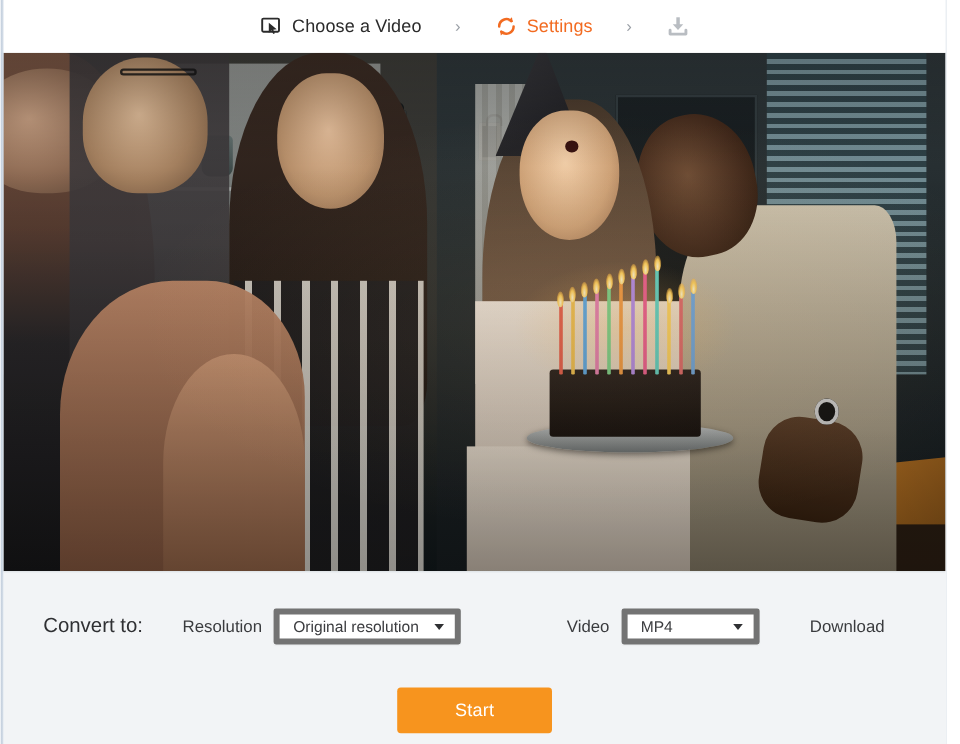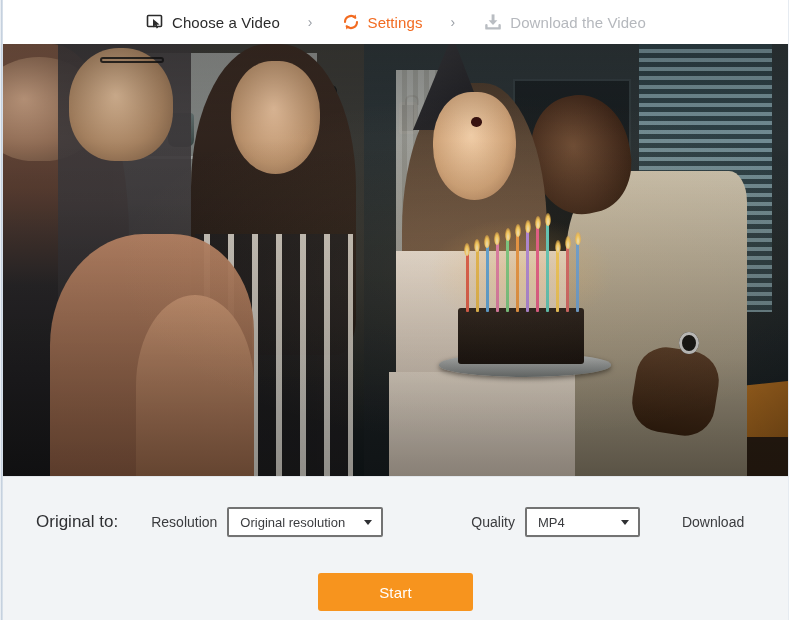--- a/index.html
+++ b/index.html
@@ -337,21 +337,21 @@
   }
   .field-label {
     font-size: 14px;
     color: #3a3b3e;
     margin-right: 10px;
   }
   .select {
     position: relative;
     height: 30px;
     background: #ffffff;
-    border: 2px solid #737373;
+    border: 5px solid #737373;
     border-radius: 2px;
     display: flex;
     align-items: center;
     padding: 0 26px 0 11px;
     font-size: 13px;
     color: #3b3c3f;
     cursor: pointer;
     box-shadow: 0 1px 1px rgba(0,0,0,.03);
   }
   .select .caret {
@@ -368,21 +368,21 @@
 
   .gap-a { width: 33px; }
   .gap-b { width: 88px; }
   .gap-c { width: 42px; }
 
   .start-wrap {
     position: absolute; left: 0; right: 0; top: 96px;
     display: flex; justify-content: center;
   }
   .start-btn {
-    width: 155px; height: 38px;
+    width: 129px; height: 38px;
     background: #f7941e;
     border: none;
     border-radius: 3px;
     color: #ffffff;
     font-size: 15px;
     font-family: "Liberation Sans", sans-serif;
     cursor: pointer;
     letter-spacing: .2px;
   }
 </style>
@@ -423,21 +423,20 @@
     <span class="chev">›</span>
 
     <div class="step todo">
       <span class="step-icon">
         <svg width="20" height="20" viewBox="0 0 20 20">
           <rect x="8.6" y="2.4" width="2.9" height="7" fill="#b9bdc2"></rect>
           <path d="M5.6 8.2 L14.4 8.2 L10 13.1 Z" fill="#b9bdc2"></path>
           <path d="M3.4 13.2 L3.4 16.4 L16.6 16.4 L16.6 13.2" fill="none" stroke="#b9bdc2" stroke-width="2.4" stroke-linecap="round" stroke-linejoin="round"></path>
         </svg>
       </span>
-      <span class="step-label">Download the Video</span>
     </div>
 
   </div>
 
   <div class="stage">
     <div class="scene" aria-label="Group of friends celebrating a birthday with a candle-lit cake in a kitchen">
 
       <div class="bg-wall"></div>
       <div class="bg-kitchen-left"></div>
       <div class="cabinet"></div>
@@ -516,35 +515,35 @@
         </div>
 
       <div class="scene-grade"></div>
     </div>
   </div>
 
   <div class="panel">
 
     <div class="controls">
 
-      <div class="convert-label">Original to:</div>
+      <div class="convert-label">Convert to:</div>
       <div class="gap-a"></div>
 
       <div class="field">
         <span class="field-label">Resolution</span>
         <div class="select sel-resolution">
           <span>Original resolution</span>
           <span class="caret"></span>
         </div>
       </div>
 
       <div class="gap-b"></div>
 
       <div class="field">
-        <span class="field-label">Quality</span>
+        <span class="field-label">Video</span>
         <div class="select sel-format">
           <span>MP4</span>
           <span class="caret"></span>
         </div>
       </div>
 
       <div class="gap-c"></div>
 
       <div class="field">
         <span class="field-label">Download</span>

